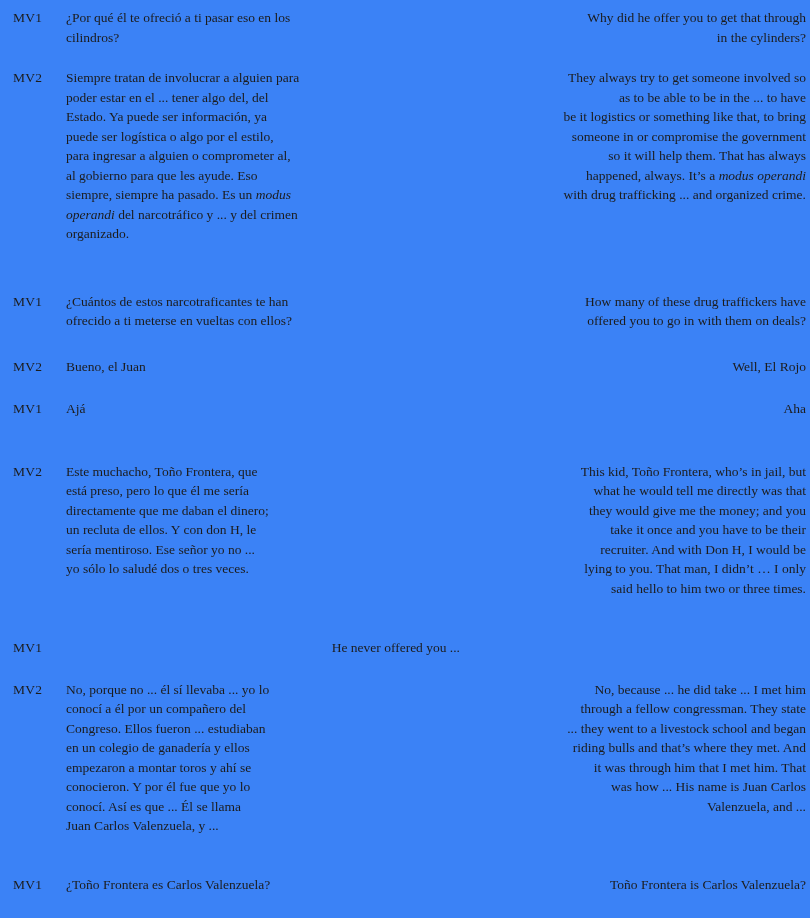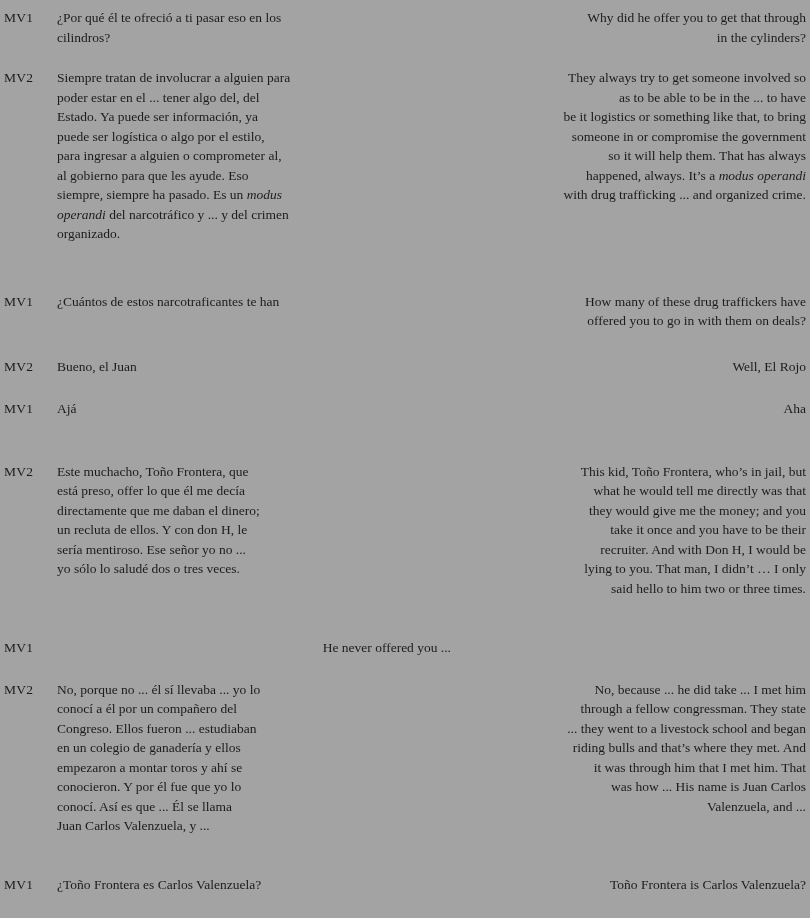--- a/index.html
+++ b/index.html
@@ -5,27 +5,27 @@
   html, body {
     margin: 0;
     padding: 0;
     background: #ffffff;
   }
   .page {
     position: relative;
     width: 810px;
     height: 918px;
     margin: 0 auto;
-    background: #a3a3a3;
+    background: #3b82f6;
     color: #1c1c1c;
     font-family: "Liberation Serif", "DejaVu Serif", serif;
     font-size: 13.5px;
     line-height: 19.5px;
     box-sizing: border-box;
-    padding: 8px 0 0 4px;
+    padding: 8px 0 0 13px;
     overflow: hidden;
     -webkit-font-smoothing: antialiased;
   }
   .row {
     display: grid;
     grid-template-columns: 53px 398px 1fr;
     align-items: start;
   }
   .speaker {
     white-space: nowrap;
@@ -78,20 +78,21 @@
           <div class="line">so it will help them.  That has always</div>
           <div class="line">happened, always.  It’s a <i>modus operandi</i></div>
           <div class="line">with drug trafficking ... and organized crime.</div>
         </div>
   </div>
 
   <div class="row" style="margin-bottom: 26px;">
     <div class="speaker">MV1</div>
     <div class="cell cell-es">
           <div class="line">¿Cuántos de estos narcotraficantes te han</div>
+          <div class="line">ofrecido a ti meterse en vueltas con ellos?</div>
         </div>
     <div class="cell cell-en">
           <div class="line">How many of these drug traffickers have</div>
           <div class="line">offered you to go in with them on deals?</div>
         </div>
   </div>
 
   <div class="row" style="margin-bottom: 23px;">
     <div class="speaker">MV2</div>
     <div class="cell cell-es">
@@ -109,21 +110,21 @@
         </div>
     <div class="cell cell-en">
           <div class="line">Aha</div>
         </div>
   </div>
 
   <div class="row" style="margin-bottom: 40px;">
     <div class="speaker">MV2</div>
     <div class="cell cell-es">
           <div class="line">Este muchacho, Toño Frontera, que</div>
-          <div class="line">está preso, offer lo que él me decía</div>
+          <div class="line">está preso, pero lo que él me sería</div>
           <div class="line">directamente que me daban el dinero;</div>
           <div class="line">un recluta de ellos. Y con don H, le</div>
           <div class="line">sería mentiroso. Ese señor yo no ...</div>
           <div class="line">yo sólo lo saludé dos o tres veces.</div>
         </div>
     <div class="cell cell-en">
           <div class="line">This kid, Toño Frontera, who’s in jail, but</div>
           <div class="line">what he would tell me directly was that</div>
           <div class="line">they would give me the money; and you</div>
           <div class="line">take it once and you have to be their</div>

